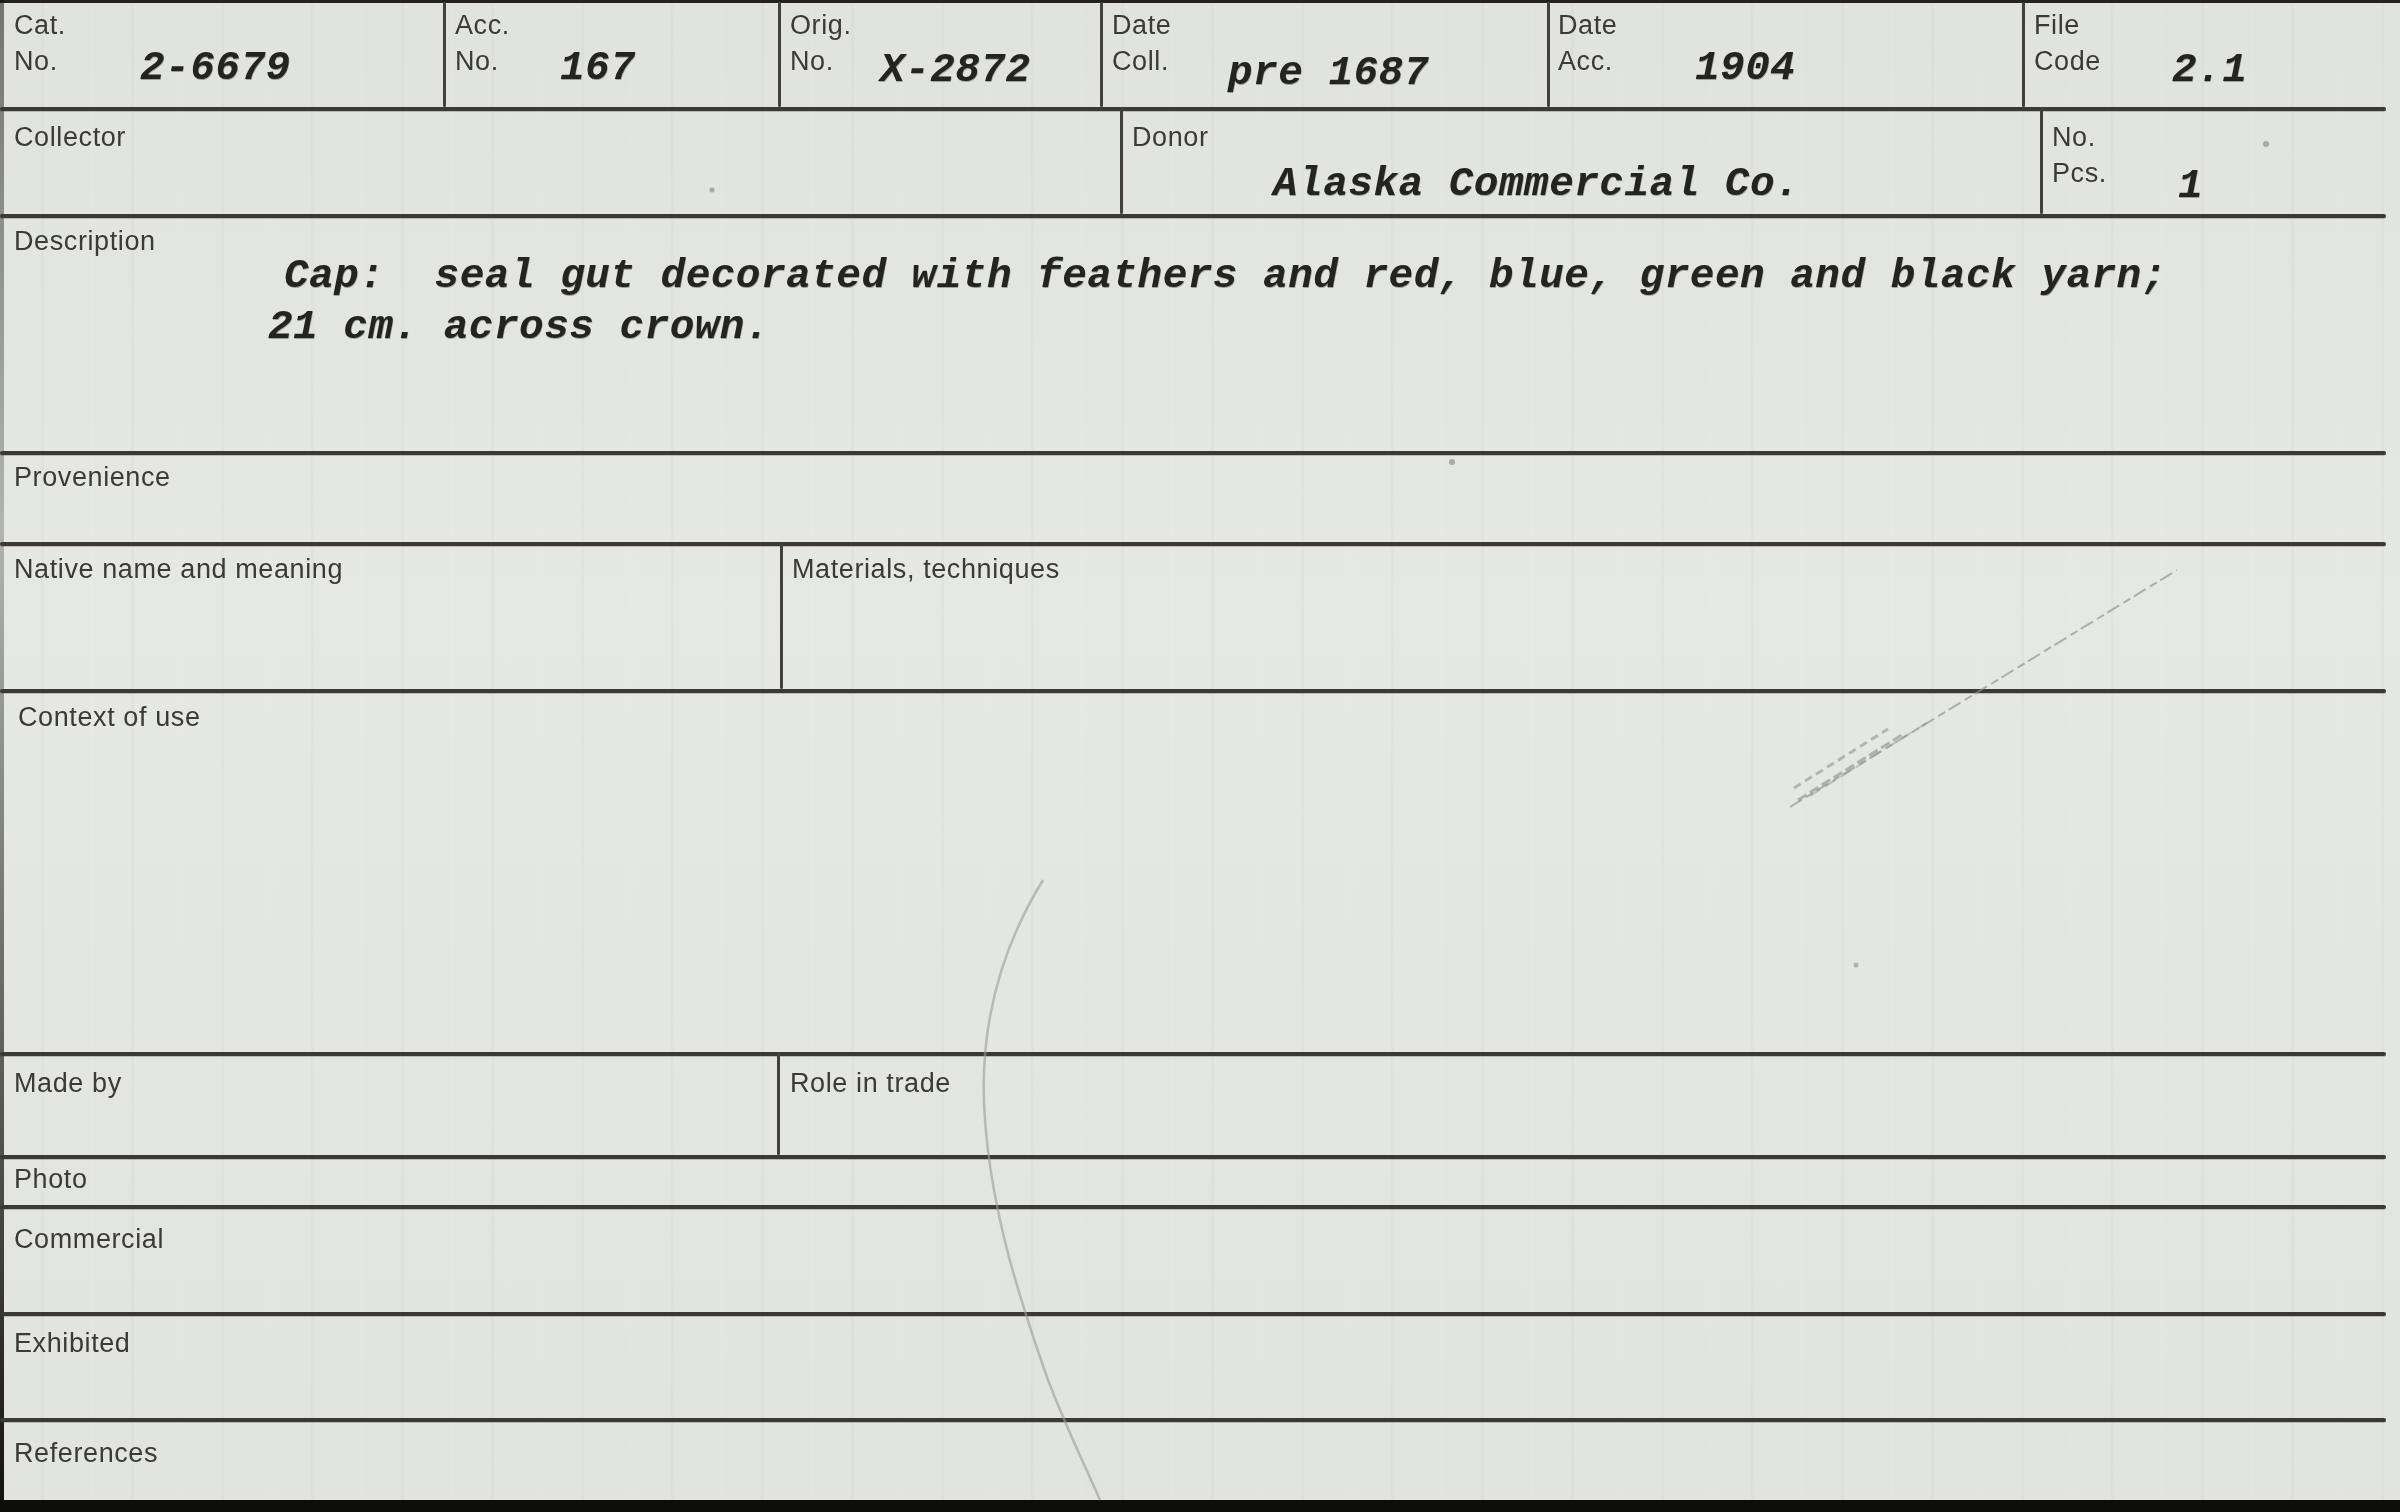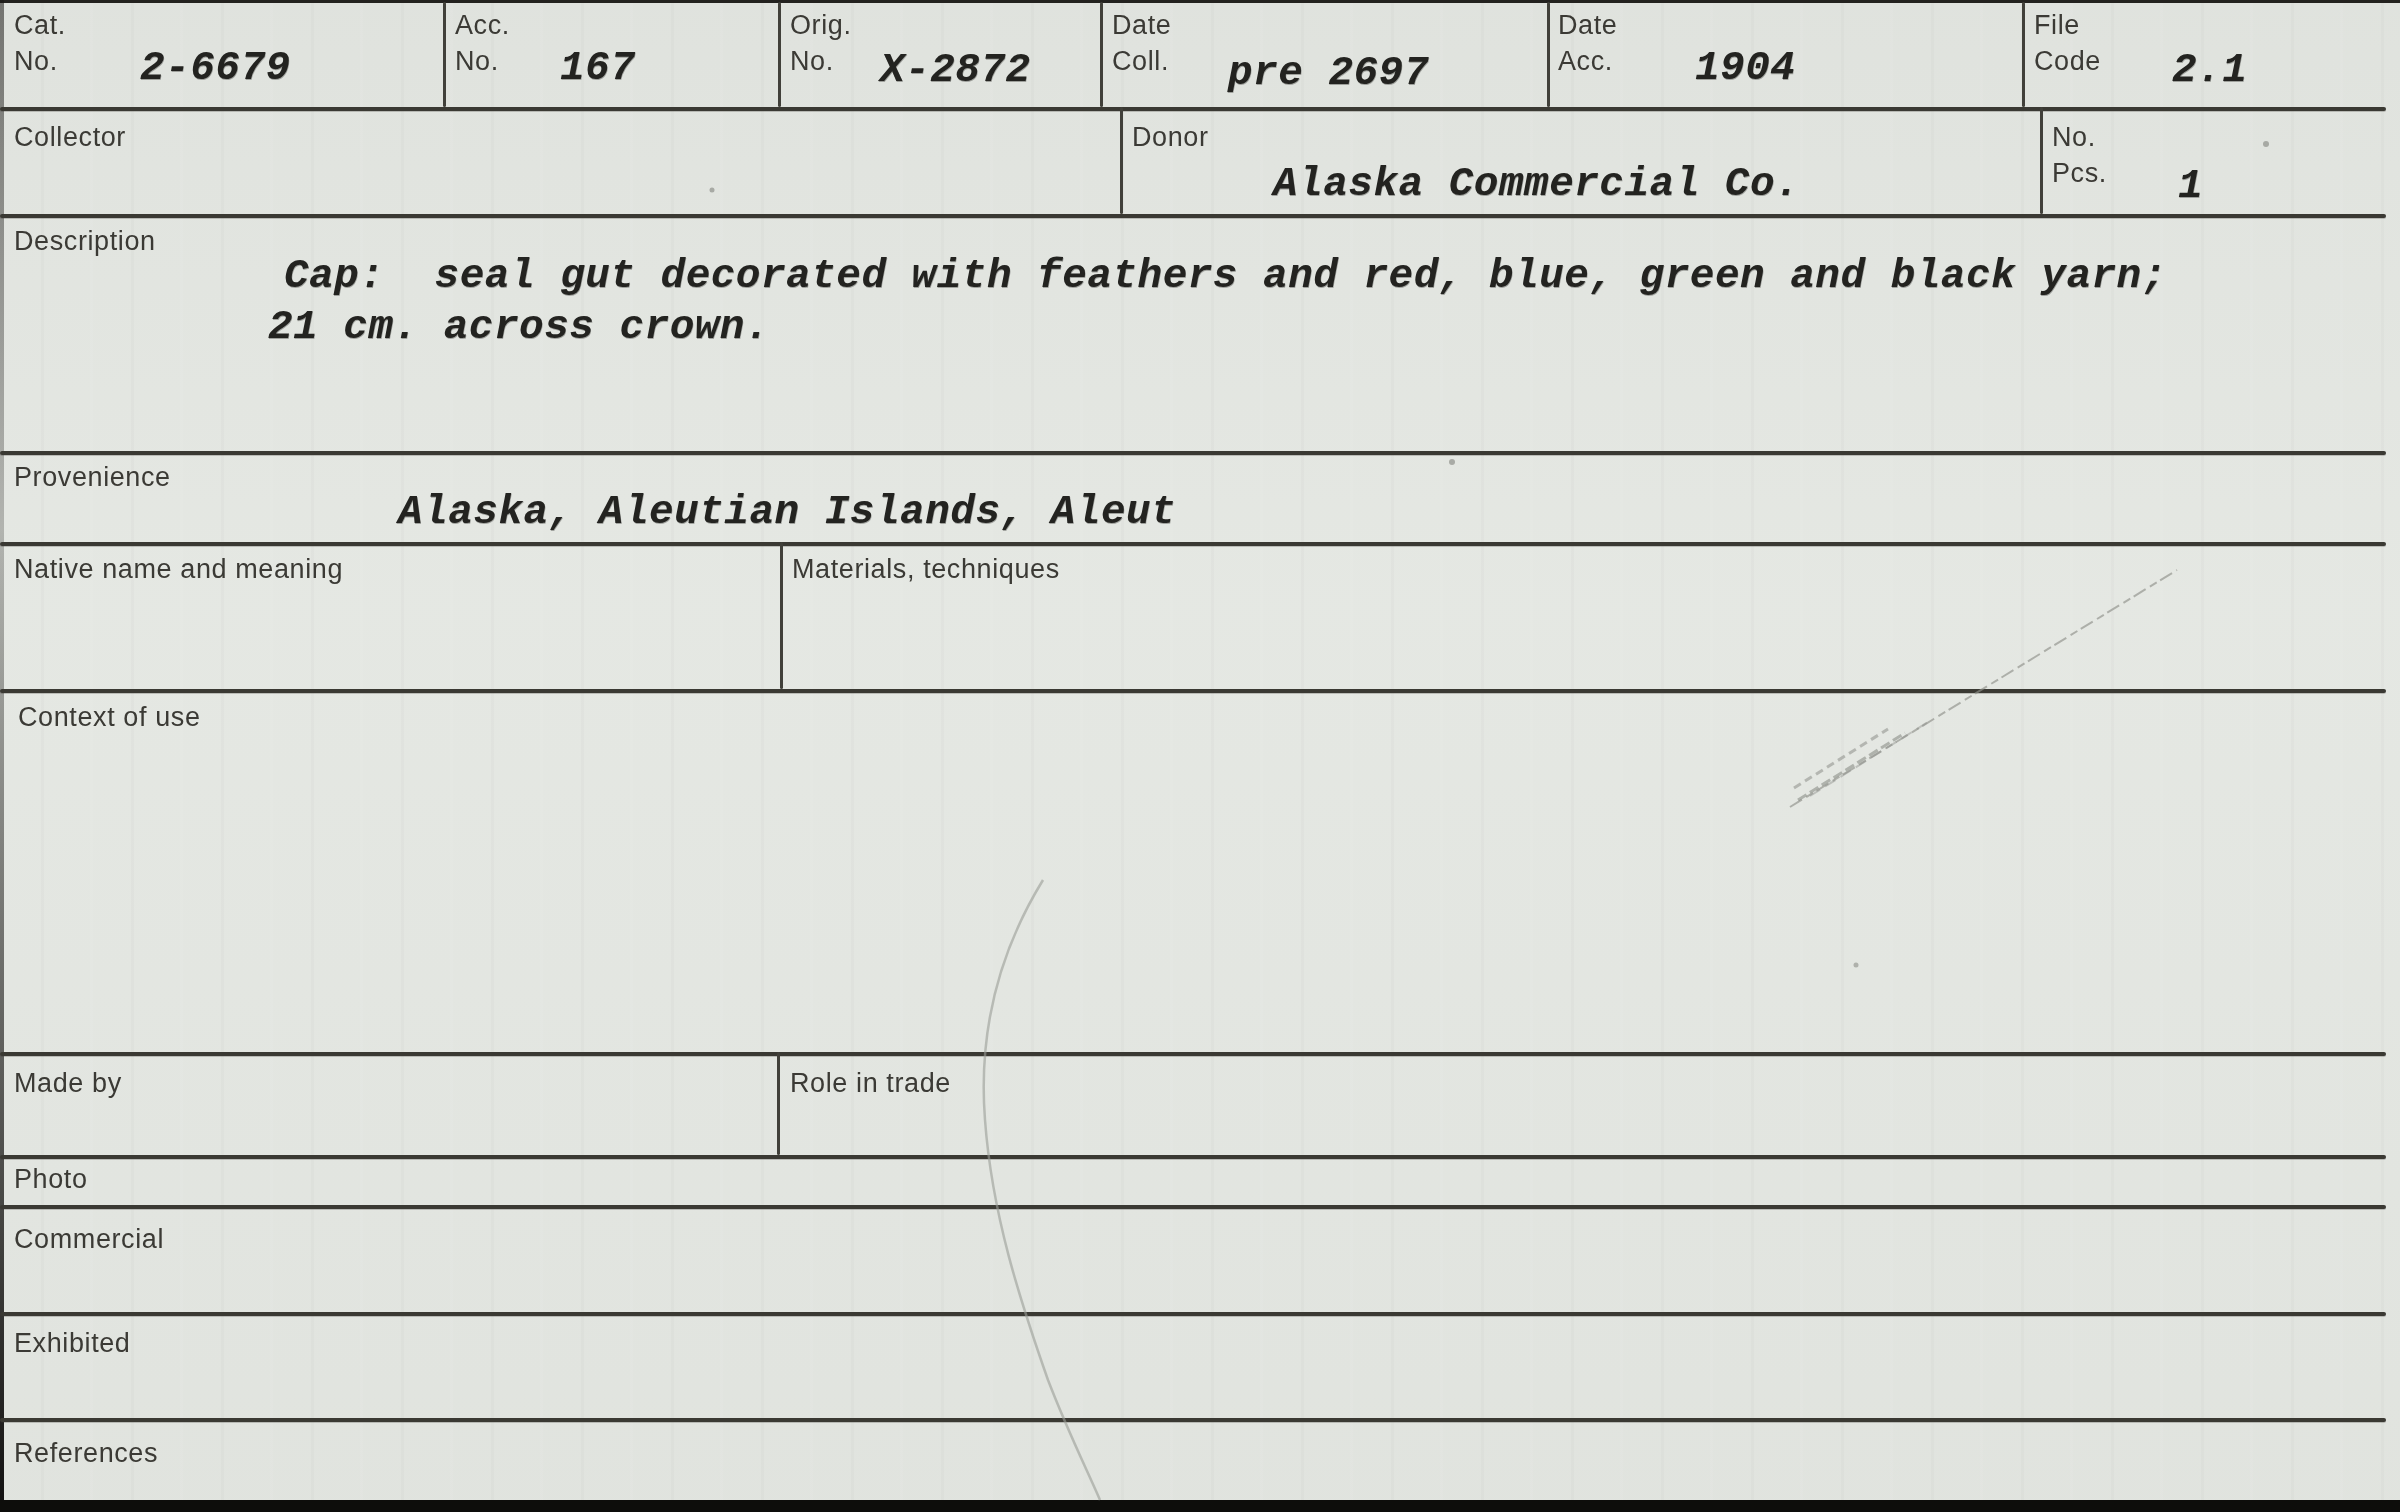--- a/index.html
+++ b/index.html
@@ -103,21 +103,21 @@
   <div class="lbl" style="left:455px;  top:8px">Acc.
 No.</div>
   <div class="typed" style="left:560px; top:44px">167</div>
 
   <div class="lbl" style="left:790px;  top:8px">Orig.
 No.</div>
   <div class="typed" style="left:880px; top:46px">X-2872</div>
 
   <div class="lbl" style="left:1112px; top:8px">Date
 Coll.</div>
-  <div class="typed" style="left:1228px; top:49px">pre 2697</div>
+  <div class="typed" style="left:1228px; top:49px">pre 1687</div>
 
   <div class="lbl" style="left:1558px; top:8px">Date
 Acc.</div>
   <div class="typed" style="left:1695px; top:44px">1904</div>
 
   <div class="lbl" style="left:2034px; top:8px">File
 Code</div>
   <div class="typed" style="left:2172px; top:46px">2.1</div>
 
   <div class="lbl" style="left:14px;   top:120px">Collector</div>
@@ -125,21 +125,20 @@
   <div class="typed" style="left:1273px; top:160px">Alaska Commercial Co.</div>
   <div class="lbl" style="left:2052px; top:120px">No.
 Pcs.</div>
   <div class="typed" style="left:2178px; top:162px">1</div>
 
   <div class="lbl" style="left:14px; top:224px">Description</div>
   <div class="typed" style="left:284px; top:252px">Cap:  seal gut decorated with feathers and red, blue, green and black yarn;</div>
   <div class="typed" style="left:268px; top:303px">21 cm. across crown.</div>
 
   <div class="lbl" style="left:14px; top:460px">Provenience</div>
-  <div class="typed" style="left:398px; top:488px">Alaska, Aleutian Islands, Aleut</div>
 
   <div class="lbl" style="left:14px;  top:552px">Native name and meaning</div>
   <div class="lbl" style="left:792px; top:552px">Materials, techniques</div>
 
   <div class="lbl" style="left:18px; top:700px">Context of use</div>
 
   <div class="lbl" style="left:14px;  top:1066px">Made by</div>
   <div class="lbl" style="left:790px; top:1066px">Role in trade</div>
 
   <div class="lbl" style="left:14px; top:1162px">Photo</div>

